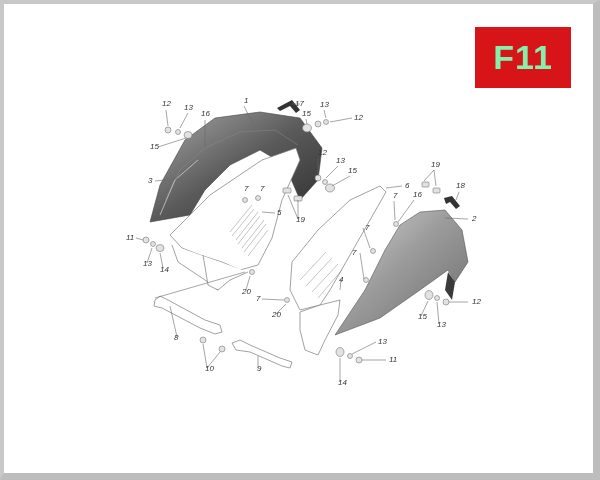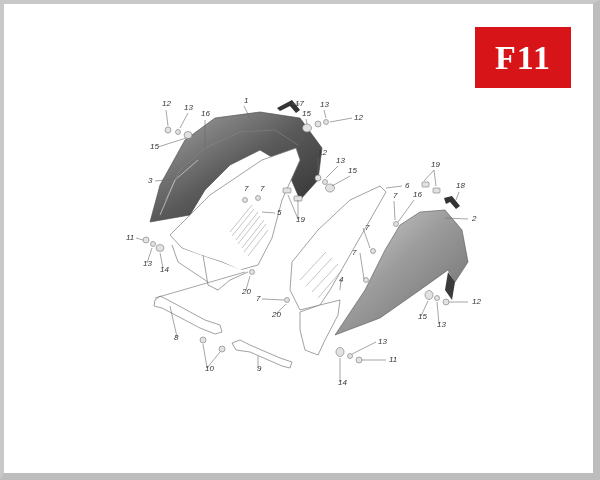--- a/index.html
+++ b/index.html
@@ -8,22 +8,22 @@
     position: absolute; left: 0; top: 0; width: 600px; height: 480px; box-sizing: border-box;
     border-left: 4px solid #c8c8c8; border-top: 4px solid #c8c8c8;
     border-right: 7px solid #bdbdbd; border-bottom: 7px solid #bdbdbd;
     background: #ffffff;
   }
   .badge {
     position: absolute; left: 475px; top: 27px; width: 96px; height: 61px;
     background: #d71418; display: flex; align-items: center; justify-content: center;
   }
   .badge-text {
-    color: #ffffff; font-weight: bold; font-size: 34px; letter-spacing: 1px;
-    font-family: Liberation Serif, serif;
+    color: #86efac; font-weight: bold; font-size: 34px; letter-spacing: 1px;
+    font-family: Liberation Sans, sans-serif;
   }
   svg.diagram { position: absolute; left: 0; top: 0; }
   .callout { font-family: "Liberation Sans", sans-serif; font-style: italic; font-size: 8px; fill: #333333; }
   .lead { stroke: #6a6a6a; stroke-width: 0.6; fill: none; }
   .outline { stroke: #7a7a7a; stroke-width: 0.7; fill: #ffffff; }
   .thin { stroke: #8a8a8a; stroke-width: 0.5; fill: none; }
   .hw { stroke: #777; stroke-width: 0.6; fill: #e2e2e2; }
 </style>
 </head>
 <body>

